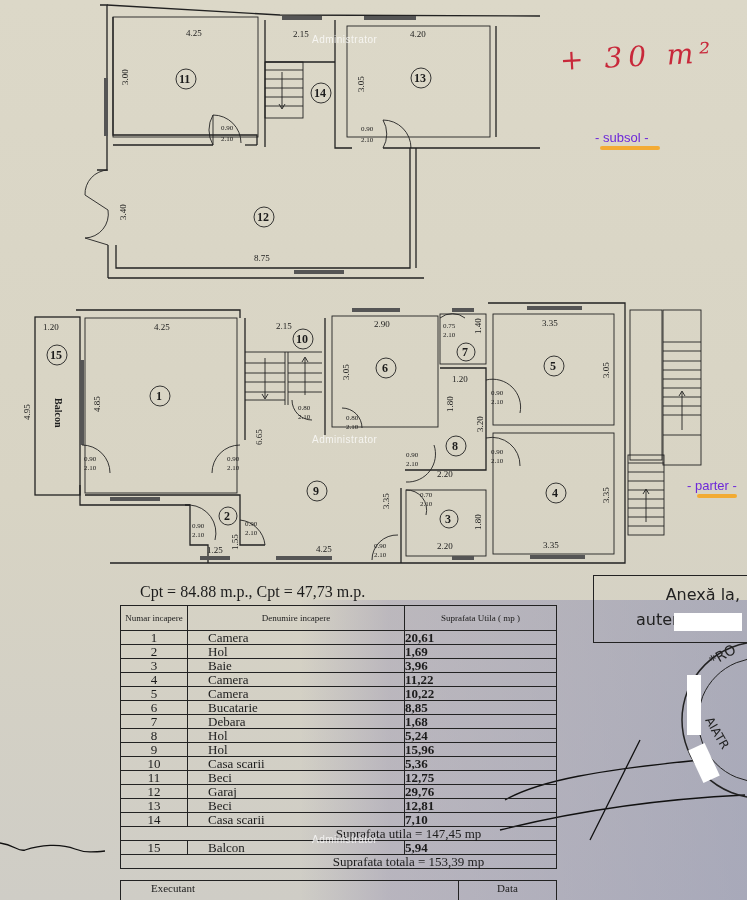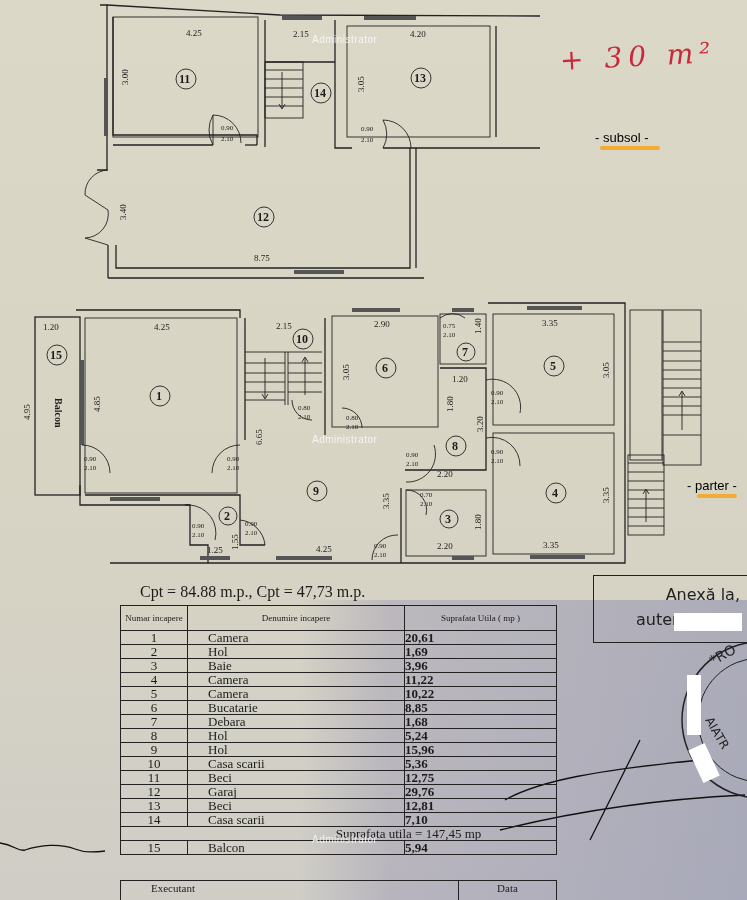--- a/index.html
+++ b/index.html
@@ -18,21 +18,21 @@
       background: linear-gradient(90deg, rgba(150,140,170,0) 0%, rgba(140,135,175,0.35) 20%, rgba(120,125,170,0.45) 100%);
     }
     svg.plan { position: absolute; left: 0; top: 0; }
     .dim { font-family: "Liberation Serif", serif; font-size: 9px; fill: #1c1c1c; }
     .door { font-family: "Liberation Serif", serif; font-size: 7px; fill: #1c1c1c; }
     .roomnum { font-family: "Liberation Serif", serif; font-size: 12px; font-weight: bold; fill: #1c1c1c; }
     .wall { fill: none; stroke: #222; stroke-width: 1.3; }
     .thin { fill: none; stroke: #222; stroke-width: 0.9; }
     .win { fill: #555; }
     .label-float {
-      position: absolute; font-family: "Liberation Sans", sans-serif; font-size: 13px; color: #000000;
+      position: absolute; font-family: "Liberation Sans", sans-serif; font-size: 13px; color: #6d28d9;
     }
     .underline-orange {
       position: absolute; height: 4px; background: #f5a623; border-radius: 3px; opacity: 0.9;
     }
     .handwritten {
       position: absolute; left: 560px; top: 40px; font-family: "DejaVu Serif", serif;
       font-size: 28px; color: #c8283a; font-style: italic; letter-spacing: 6px; transform: rotate(-3deg);
     }
     .watermark {
       position: absolute; font-family: "Liberation Sans", sans-serif; font-size: 10px;
@@ -402,20 +402,23 @@
         <td class="c-area">7,10</td>
       </tr>
     <tr>
         <td colspan="3" class="sum">Suprafata utila = 147,45 mp</td>
       </tr>
     <tr>
         <td class="c-num">15</td>
         <td class="c-name">Balcon</td>
         <td class="c-area">5,94</td>
       </tr>
+    <tr>
+        <td colspan="3" class="sum">Suprafata totala = 153,39 mp</td>
+      </tr>
   </tbody>
 </table>
 
 <table class="footer">
   <tbody>
       <tr>
     <td style="width:306px; padding-left:30px;">Executant</td>
     <td style="text-align:center;">Data</td>
   </tr>
 </tbody>

